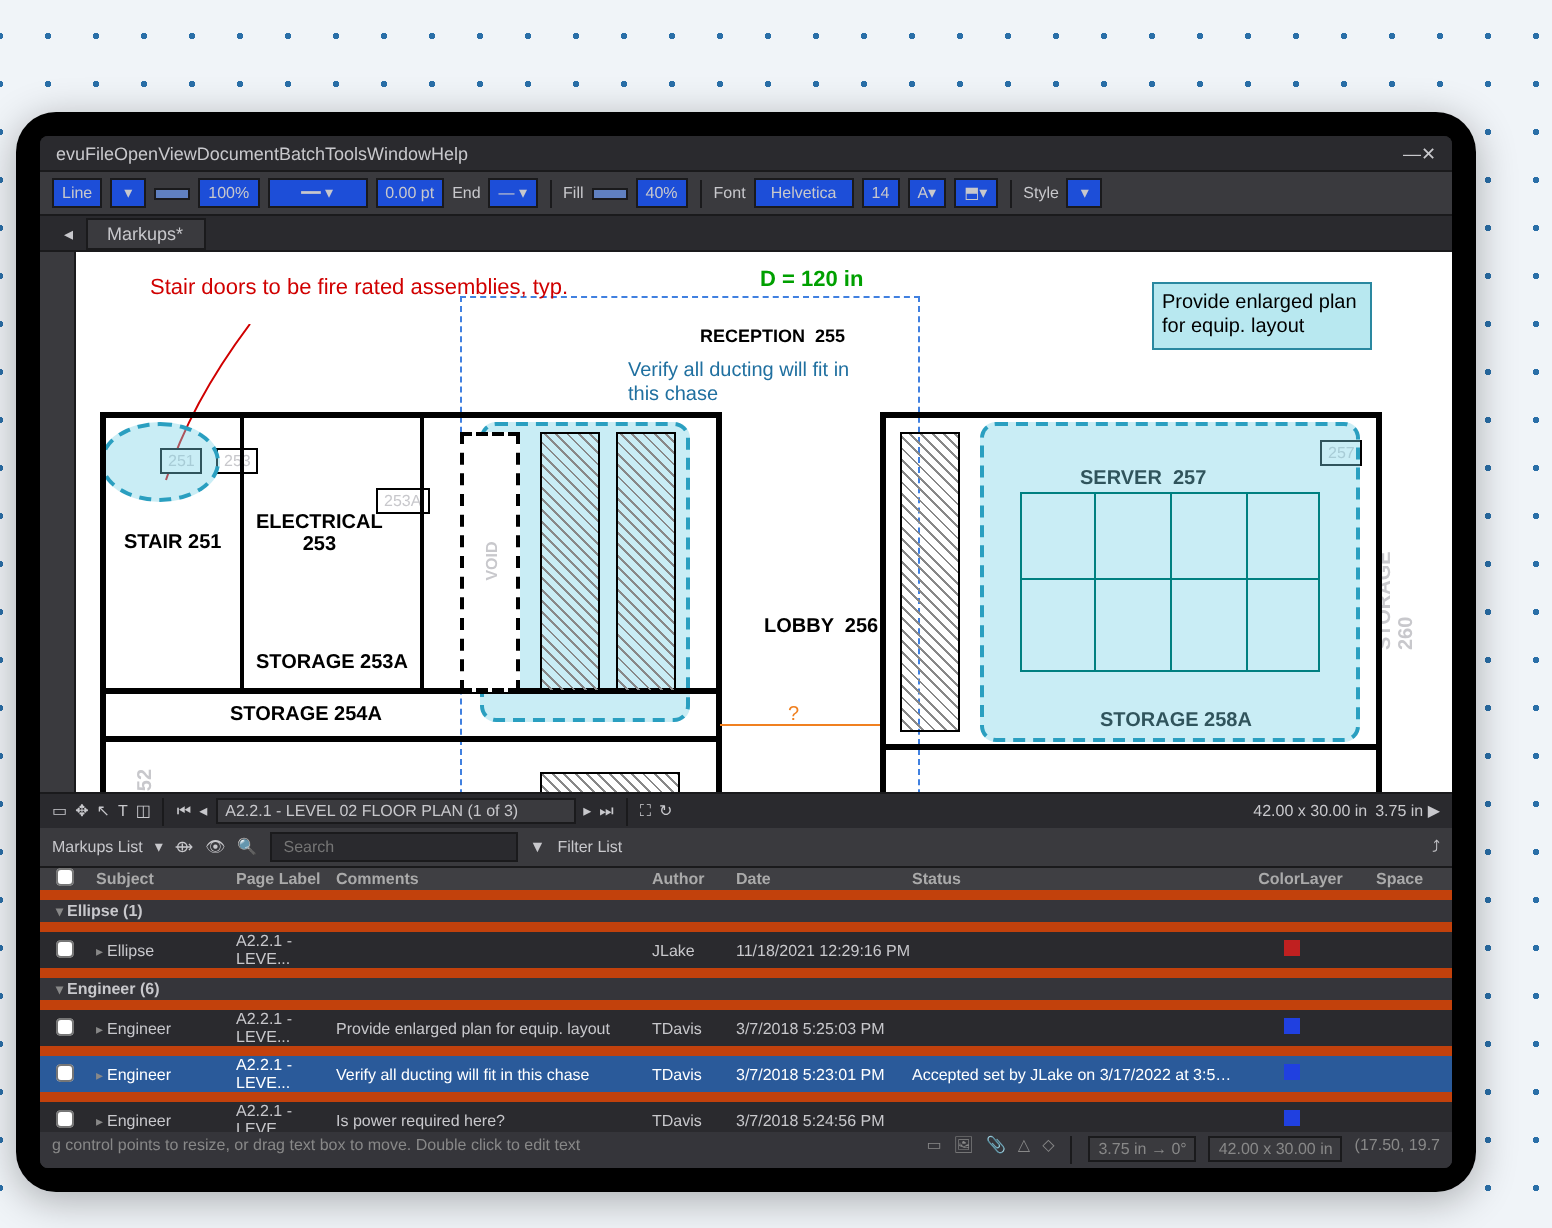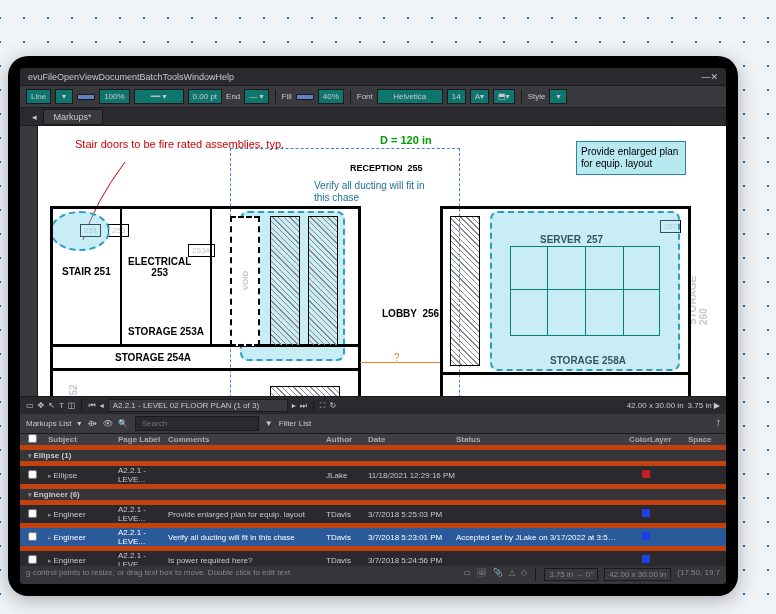--- a/index.html
+++ b/index.html
@@ -54,21 +54,21 @@
   align-items: center;
   gap: 4px;
   padding: 3px 6px;
   background: #3a3a3e;
   border-bottom: 1px solid #1a1a1c;
   height: 22px;
   font-size: 8px;
 }
 .tb-btn {
   padding: 2px 4px;
-  background: #0f766e;
+  background: #1d4ed8;
   border: 1px solid #1a1a1c;
   color: #c8c8cc;
   font-size: 8px;
   min-width: 18px;
   text-align: center;
 }
 .tb-sep { width: 1px; height: 14px; background: #1a1a1c; margin: 0 2px; }
 .tabbar {
   display: flex;
   background: #2a2a2e;
@@ -279,21 +279,21 @@
     <span class="tb-btn" style="width:50px">━━ ▾</span>
     <span class="tb-btn">0.00 pt</span>
     <span>End</span>
     <span class="tb-btn">— ▾</span>
     <div class="tb-sep"></div>
     <span>Fill</span>
     <span class="tb-btn" style="background:#6080c0"> </span>
     <span class="tb-btn">40%</span>
     <div class="tb-sep"></div>
     <span>Font</span>
-    <span class="tb-btn" style="width:66px">Helvetica</span>
+    <span class="tb-btn" style="width:50px">Helvetica</span>
     <span class="tb-btn">14</span>
     <span class="tb-btn">A▾</span>
     <span class="tb-btn">⬒▾</span>
     <div class="tb-sep"></div>
     <span>Style</span>
     <span class="tb-btn">▾</span>
   </div>
 
   <div class="tabbar">
     <span style="padding:0 6px">◂</span>

